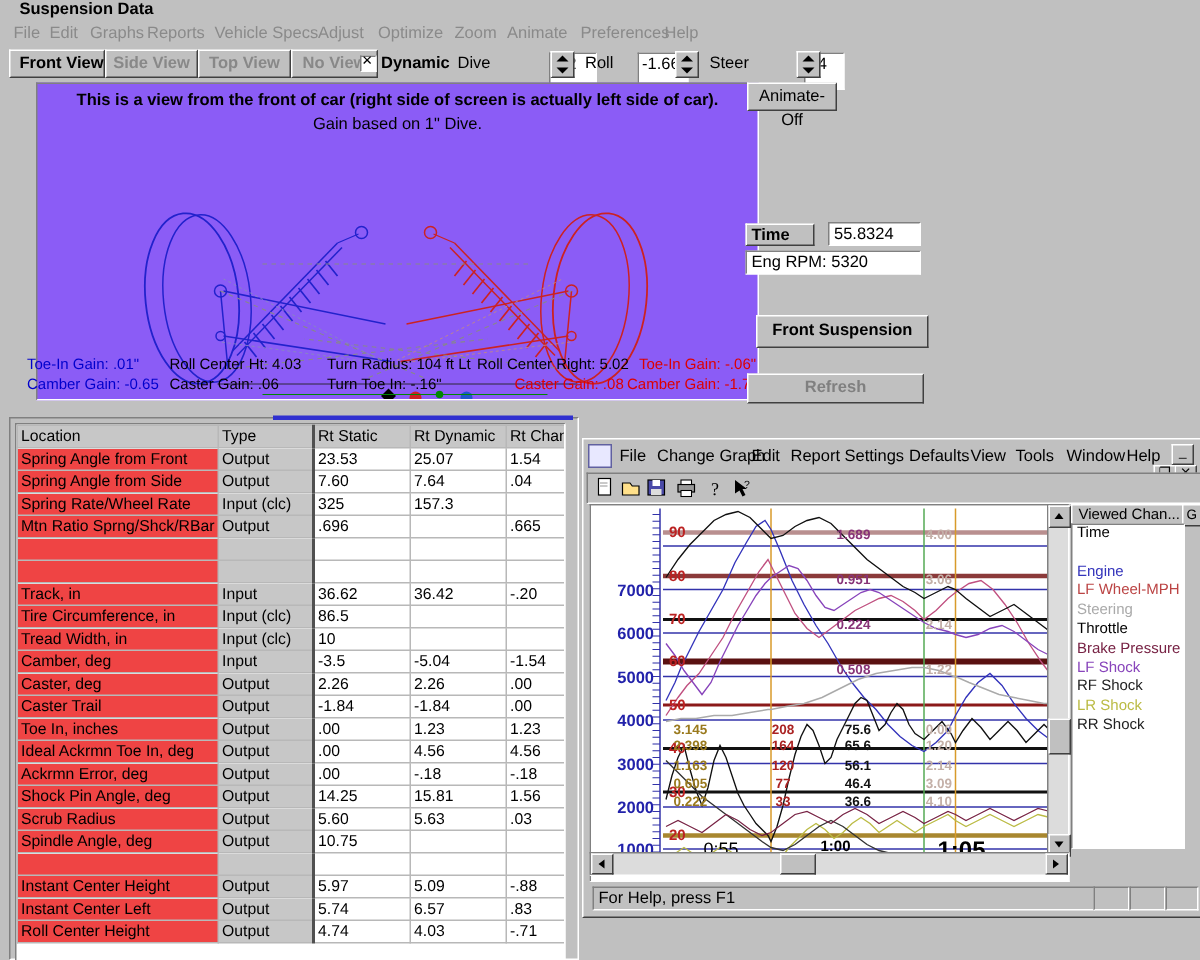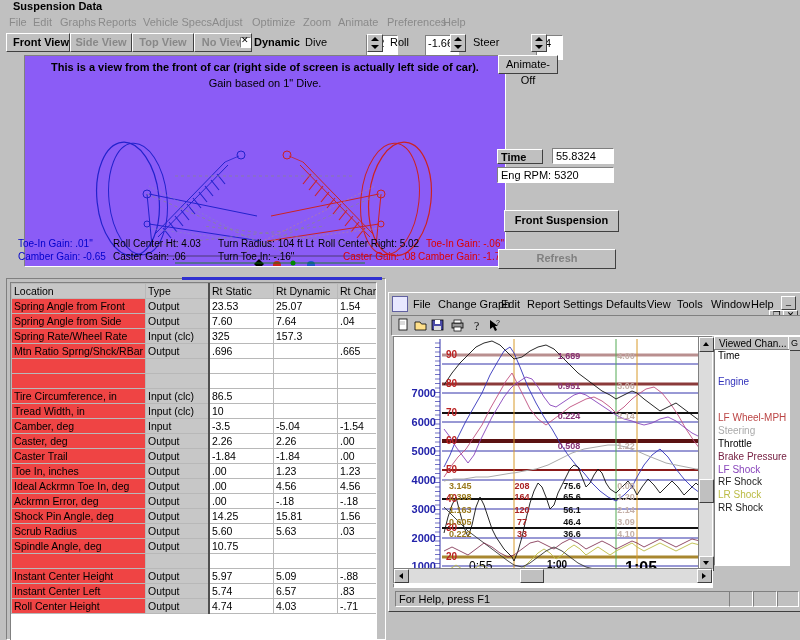--- a/index.html
+++ b/index.html
@@ -296,20 +296,27 @@
             <td class="c2"></td>
             <td class="c3"></td>
             <td class="c4"></td>
           </tr>
           <tr>
             <td class="c0"></td>
             <td class="c1"></td>
             <td class="c2"></td>
             <td class="c3"></td>
             <td class="c4"></td>
+          </tr>
+          <tr>
+            <td class="c0">Track, in</td>
+            <td class="c1">Input</td>
+            <td class="c2">36.62</td>
+            <td class="c3">36.42</td>
+            <td class="c4">-.20</td>
           </tr>
           <tr>
             <td class="c0">Tire Circumference, in</td>
             <td class="c1">Input (clc)</td>
             <td class="c2">86.5</td>
             <td class="c3"></td>
             <td class="c4"></td>
           </tr>
           <tr>
             <td class="c0">Tread Width, in</td>
@@ -692,21 +699,21 @@
 
     <div id="chanhdr" class="out">
       <span style="font-size:10px;padding-left:4px;line-height:13px;display:block">Viewed Chan...</span>
     </div>
     <div id="gcolhdr" class="out">G</div>
     <div id="chanbox" class="in2" style="top:56px;height:215px">
       <div id="chanlist">
           <div class="chanrow" style="color: rgb(0, 0, 0);">Time</div>
           <div class="chanrow">&nbsp;</div>
           <div class="chanrow" style="color: rgb(51, 51, 187);">Engine</div>
-          <div class="chanrow" style="color: rgb(187, 68, 68); margin-top: 24px;">LF Wheel-MPH</div>
+          <div class="chanrow" style="color: rgb(187, 68, 68);">LF Wheel-MPH</div>
           <div class="chanrow" style="color: rgb(170, 170, 170);">Steering</div>
           <div class="chanrow" style="color: rgb(0, 0, 0);">Throttle</div>
           <div class="chanrow" style="color: rgb(119, 34, 68);">Brake Pressure</div>
           <div class="chanrow" style="color: rgb(136, 68, 187);">LF Shock</div>
           <div class="chanrow" style="color: rgb(34, 34, 34);">RF Shock</div>
           <div class="chanrow" style="color: rgb(187, 187, 68);">LR Shock</div>
           <div class="chanrow" style="color: rgb(34, 34, 34);">RR Shock</div>
         </div>
     </div>
 

